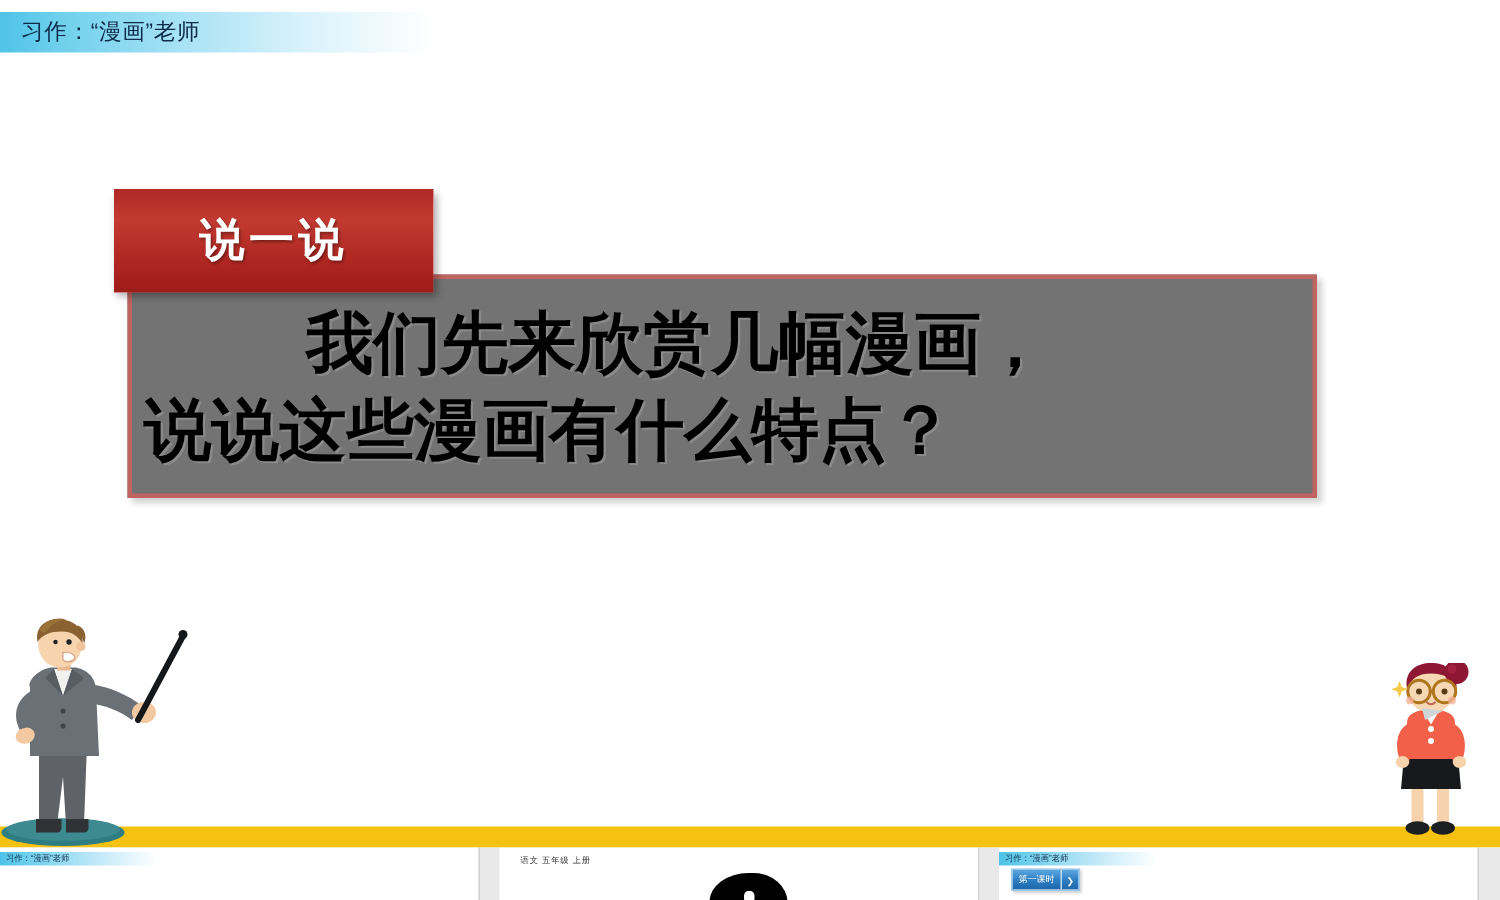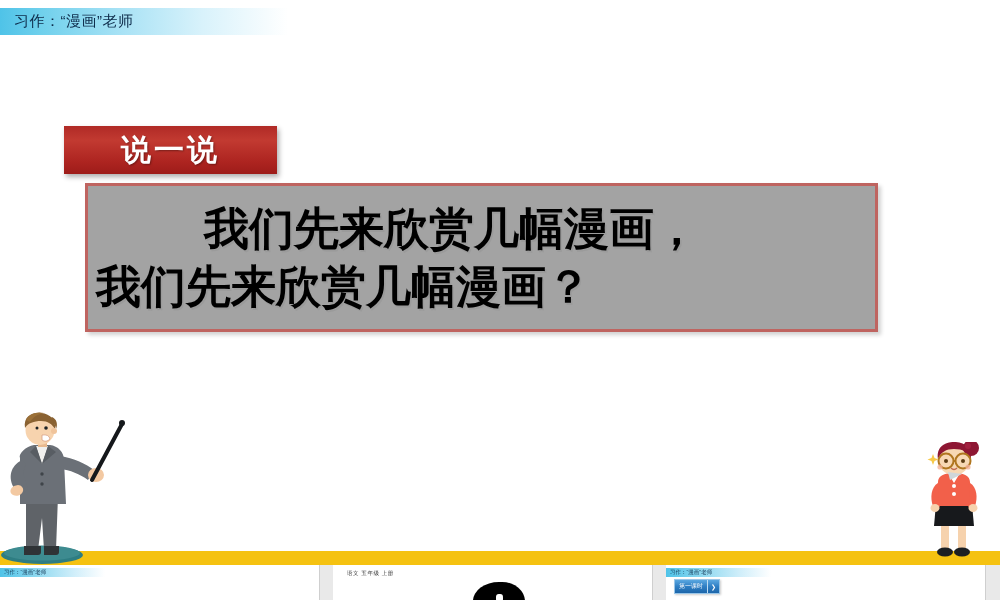--- a/index.html
+++ b/index.html
@@ -38,42 +38,42 @@
     color: #0d2b4a;
     font-weight: normal;
     padding-left: 14px;
     letter-spacing: 0.5px;
     white-space: nowrap;
   }
 
   
   .red-tab {
     position: absolute;
-    left: 64px; top: 126px;
-    width: 213px; height: 48px;
+    left: 76px; top: 126px;
+    width: 213px; height: 69px;
     background: linear-gradient(180deg,#b02a26 0%, #c23a31 30%, #ad2420 75%, #9d1c19 100%);
     box-shadow: 2px 3px 5px rgba(0,0,0,0.32);
     display: flex; align-items: center; justify-content: center;
     z-index: 3;
   }
   .red-tab-label {
     color: #ffffff;
     font-size: 30px;
     font-weight: bold;
     letter-spacing: 3px;
     text-shadow: 1px 1px 2px rgba(0,0,0,0.35);
   }
 
   
   .question-box {
     position: absolute;
     left: 85px; top: 183px;
     width: 793px; height: 149px;
     border: 3px solid #bf6460;
-    background: #a3a3a3;
+    background: #737373;
     box-shadow: 3px 3px 4px rgba(0,0,0,0.18);
     box-sizing: border-box;
     z-index: 2;
     text-decoration: underline;
   }
   .question-text {
     position: absolute;
     left: 0; top: 0;
     width: 100%; height: 100%;
     display: flex; flex-direction: column;
@@ -215,21 +215,21 @@
       <span class="slide-header-title">习作：“漫画”老师</span>
     </div>
 
     <div class="red-tab">
       <span class="red-tab-label">说一说</span>
     </div>
 
     <div class="question-box">
       <div class="question-text">
         <div class="q-line indent">我们先来欣赏几幅漫画，</div>
-        <div class="q-line">我们先来欣赏几幅漫画？</div>
+        <div class="q-line">说说这些漫画有什么特点？</div>
       </div>
     </div>
 
     <div class="floor-band"></div>
 
     <div class="teacher">
       <svg width="130" height="152" viewBox="0 0 130 152">
 
         <ellipse cx="42" cy="143" rx="41" ry="9" fill="#2e7d82"></ellipse>
         <ellipse cx="42" cy="141" rx="38" ry="7.5" fill="#3d8b90"></ellipse>

